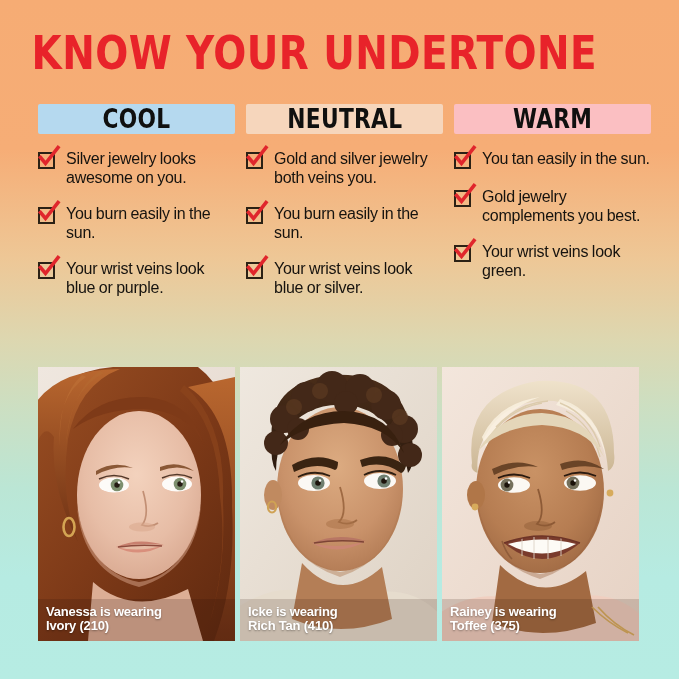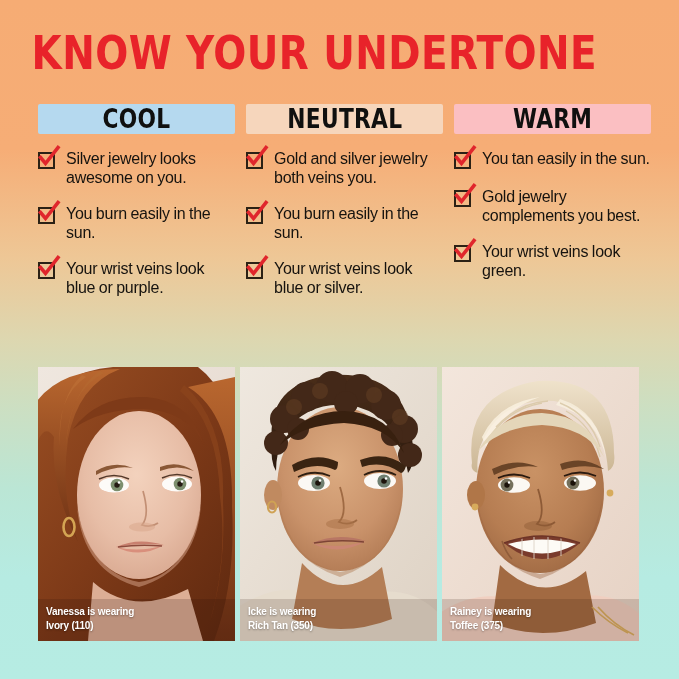--- a/index.html
+++ b/index.html
@@ -149,21 +149,21 @@
   }
   .photo-art {
     position: absolute;
     inset: 0;
   }
   .caption {
     position: absolute;
     left: 8px;
     bottom: 9px;
     color: #ffffff;
-    font-size: 10px;
+    font-size: 13px;
     line-height: 13.4px;
     font-weight: bold;
     letter-spacing: -0.2px;
     text-shadow: 0 1px 2px rgba(0,0,0,0.35);
   }
   .caption .cap-line { display: block; }
 </style>
 </head>
 <body>
 
@@ -345,21 +345,21 @@
         <path d="M78 180 Q102 192 126 178 Q102 186 78 180 Z" fill="#d98f7c"></path>
         <path d="M80 180 Q102 177 124 179" fill="none" stroke="#8d4b3d" stroke-width="1.4"></path>
 
         <ellipse cx="31" cy="160" rx="5.5" ry="9" fill="none" stroke="#d8a martial" stroke-width="0"></ellipse>
         <ellipse cx="31" cy="160" rx="5.5" ry="9" fill="none" stroke="#d4a453" stroke-width="2.6"></ellipse>
 
         <rect x="0" y="232" width="197" height="42" fill="#2b1109" opacity="0.18"></rect>
       </svg>
       <div class="caption">
         <span class="cap-line">Vanessa is wearing</span>
-        <span class="cap-line">Ivory (110)</span>
+        <span class="cap-line">Ivory (210)</span>
       </div>
     </div>
 
     <div class="photo-card">
       <svg class="photo-art" viewBox="0 0 197 274" preserveAspectRatio="xMidYMid slice">
         <defs>
           <linearGradient id="bg2" x1="0" y1="0" x2="1" y2="1">
             <stop offset="0" stop-color="#efe8df"></stop>
               <stop offset="1" stop-color="#ded2c4"></stop>
           </linearGradient>
@@ -426,21 +426,21 @@
         <path d="M72 176 Q98 165 126 174 Q98 171 72 176 Z" fill="#b87664"></path>
         <path d="M72 176 Q98 190 126 174 Q98 183 72 176 Z" fill="#cb8673"></path>
         <path d="M74 176 Q98 172 124 175" fill="none" stroke="#7d4436" stroke-width="1.4"></path>
 
         <ellipse cx="33" cy="128" rx="9" ry="15" fill="#c08a60"></ellipse>
         <ellipse cx="32" cy="140" rx="4" ry="5.5" fill="none" stroke="#cfa254" stroke-width="2.2"></ellipse>
         <rect x="0" y="232" width="197" height="42" fill="#2b1109" opacity="0.16"></rect>
       </svg>
       <div class="caption">
         <span class="cap-line">Icke is wearing</span>
-        <span class="cap-line">Rich Tan (350)</span>
+        <span class="cap-line">Rich Tan (410)</span>
       </div>
     </div>
 
     <div class="photo-card">
       <svg class="photo-art" viewBox="0 0 197 274" preserveAspectRatio="xMidYMid slice">
         <defs>
           <linearGradient id="bg3" x1="0" y1="0" x2="1" y2="1">
             <stop offset="0" stop-color="#f3e6dc"></stop>
               <stop offset="1" stop-color="#e6d2c4"></stop>
           </linearGradient>

